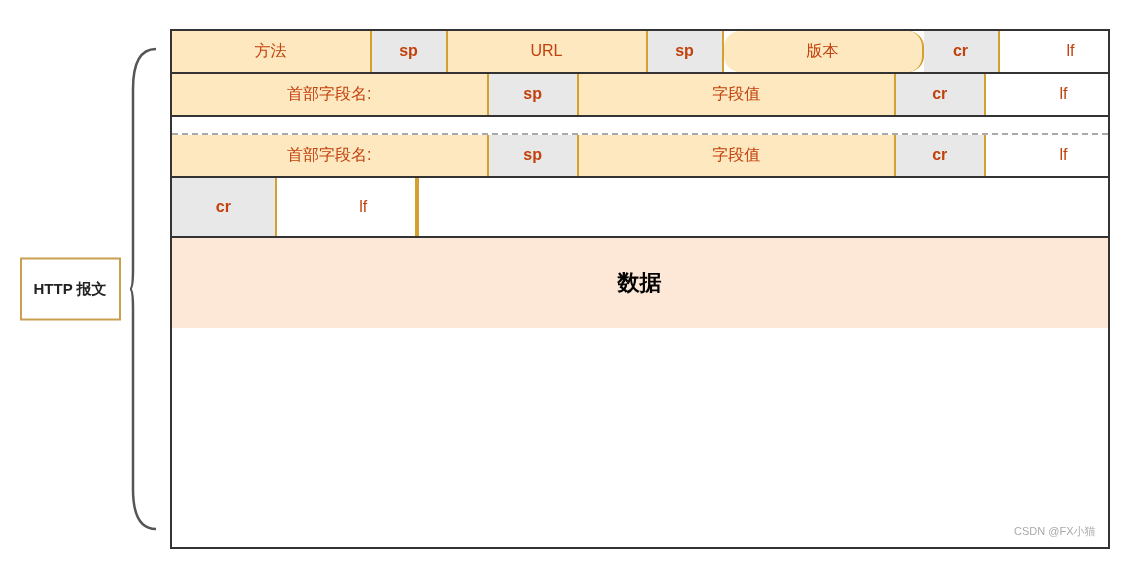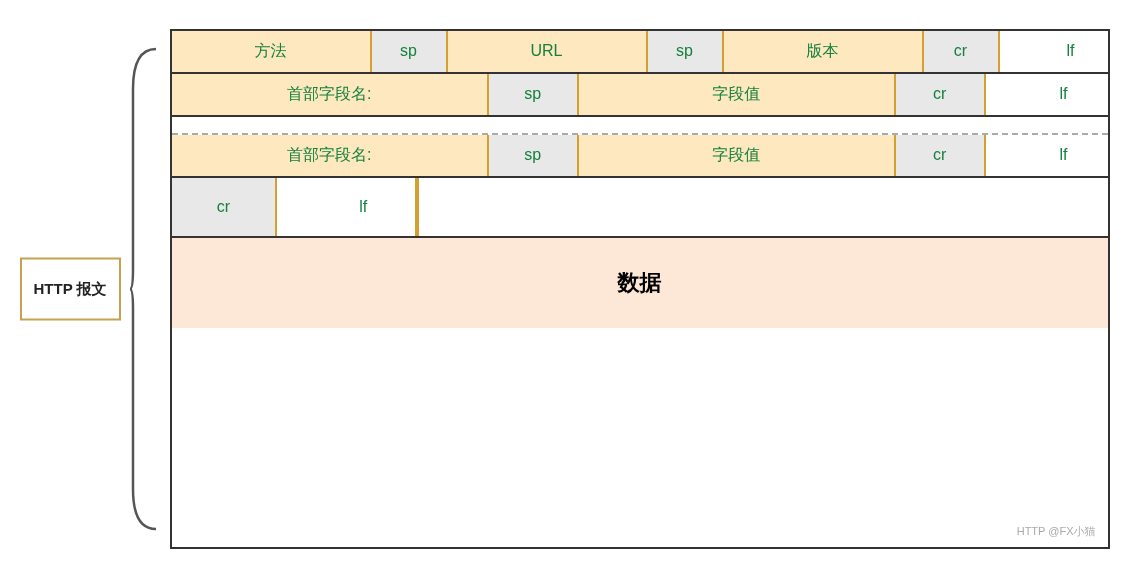--- a/index.html
+++ b/index.html
@@ -82,32 +82,33 @@
       flex: 1;
       background: #fde8d8;
       border-radius: 12px;
     }
     .cell {
       display: flex;
       align-items: center;
       justify-content: center;
       font-size: 16px;
       font-weight: 500;
-      color: #15803d;
+      color: #c2410c;
       border-right: 2px solid #d4a030;
       padding: 10px 6px;
     }
     .cell:last-child {
       border-right: none;
     }
     .cell-orange {
       background: #fde8c0;
     }
     .cell-gray {
       background: #e8e8e8;
+      font-weight: bold;
     }
     .cell-white {
       background: #fff;
       padding-left: 40px;
     }
     .cell-data {
       background: #fde8d8;
       font-size: 22px;
       font-weight: 600;
       width: 100%;
@@ -147,21 +148,21 @@
       </div>
       <div class="cell cell-gray" style="flex:1;">
         <span>sp</span>
       </div>
       <div class="cell cell-orange" style="flex:3;">
         <span>URL</span>
       </div>
       <div class="cell cell-gray" style="flex:1;">
         <span>sp</span>
       </div>
-      <div class="cell cell-orange" style="flex:3;">
+      <div class="cell cell-orange" style="flex:3;border-radius:16px;">
         <span>版本</span>
       </div>
       <div class="cell cell-gray" style="flex:1;">
         <span>cr</span>
       </div>
       <div class="cell cell-white" style="flex:1; border-right:none;">
         <span>lf</span>
       </div>
     </div>
 
@@ -213,17 +214,17 @@
       <div style="flex:9; background:#fff; border-left:2px solid #d4a030;"></div>
     </div>
 
     <div class="row data-row">
       <div class="cell-data">
         <span>数据</span>
       </div>
     </div>
 
     <div class="watermark">
-      <span>HTTP @FX小猫</span>
+      <span>CSDN @FX小猫</span>
     </div>
   </div>
 
 </div>
 
 </body></html>

